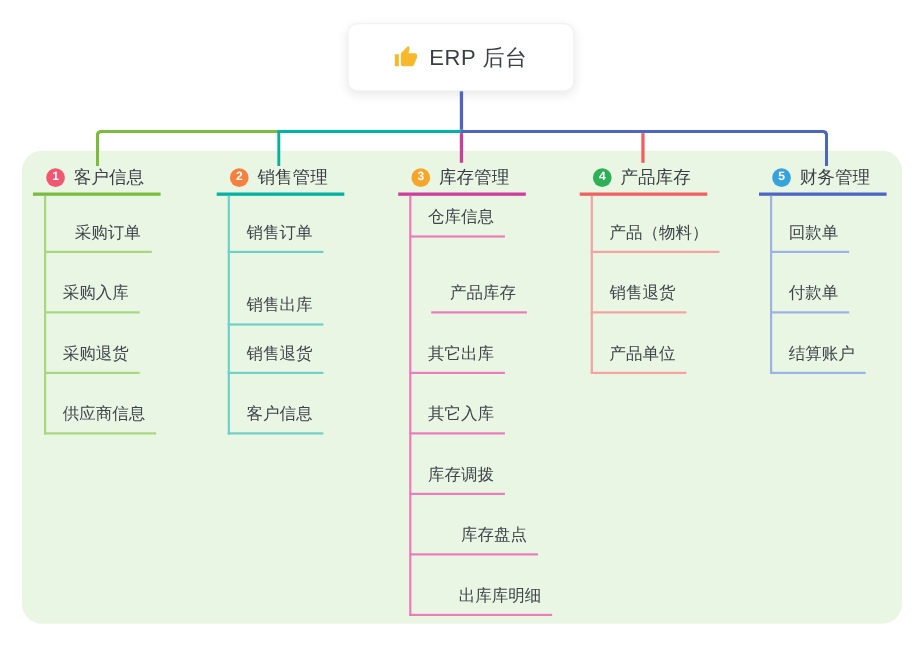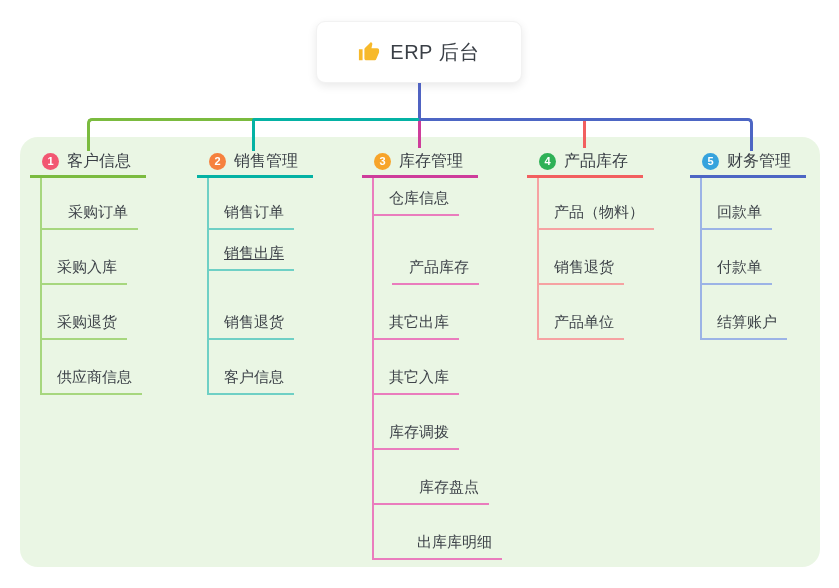--- a/index.html
+++ b/index.html
@@ -72,21 +72,21 @@
       <div class="child-node" style="left: 40px; top: 196px; border-bottom: 2px solid rgb(167, 215, 126); padding-left: 28px;">采购订单</div>
       <div class="child-node" style="left: 40px; top: 251px; border-bottom: 2px solid rgb(167, 215, 126);">采购入库</div>
       <div class="child-node" style="left: 40px; top: 306px; border-bottom: 2px solid rgb(167, 215, 126);">采购退货</div>
       <div class="child-node" style="left: 40px; top: 361px; border-bottom: 2px solid rgb(167, 215, 126);">供应商信息</div>
       <div class="branch-header" style="left: 197px; top: 147px; border-bottom: 3px solid rgb(4, 178, 164);">
         <span class="badge" style="background: rgb(246, 129, 62);">2</span>
         <span class="branch-title">销售管理</span>
       </div>
       <div class="line" style="left: 207px; top: 178px; width: 2px; height: 217px; background: rgb(111, 208, 197);"></div>
       <div class="child-node" style="left: 207px; top: 196px; border-bottom: 2px solid rgb(111, 208, 197);">销售订单</div>
-      <div class="child-node" style="left: 207px; top: 237px; border-bottom: 2px solid rgb(111, 208, 197); text-decoration: underline;">销售出库</div>
+      <div class="child-node" style="left: 207px; top: 262px; border-bottom: 2px solid rgb(111, 208, 197);">销售出库</div>
       <div class="child-node" style="left: 207px; top: 306px; border-bottom: 2px solid rgb(111, 208, 197);">销售退货</div>
       <div class="child-node" style="left: 207px; top: 361px; border-bottom: 2px solid rgb(111, 208, 197);">客户信息</div>
       <div class="branch-header" style="left: 362px; top: 147px; border-bottom: 3px solid rgb(206, 61, 155);">
         <span class="badge" style="background: rgb(247, 164, 42);">3</span>
         <span class="branch-title">库存管理</span>
       </div>
       <div class="line" style="left: 372px; top: 178px; width: 2px; height: 382px; background: rgb(234, 124, 189);"></div>
       <div class="child-node" style="left: 372px; top: 182px; border-bottom: 2px solid rgb(234, 124, 189);">仓库信息</div>
       <div class="child-node" style="left: 392px; top: 251px; border-bottom: 2px solid rgb(234, 124, 189);">产品库存</div>
       <div class="child-node" style="left: 372px; top: 306px; border-bottom: 2px solid rgb(234, 124, 189);">其它出库</div>

